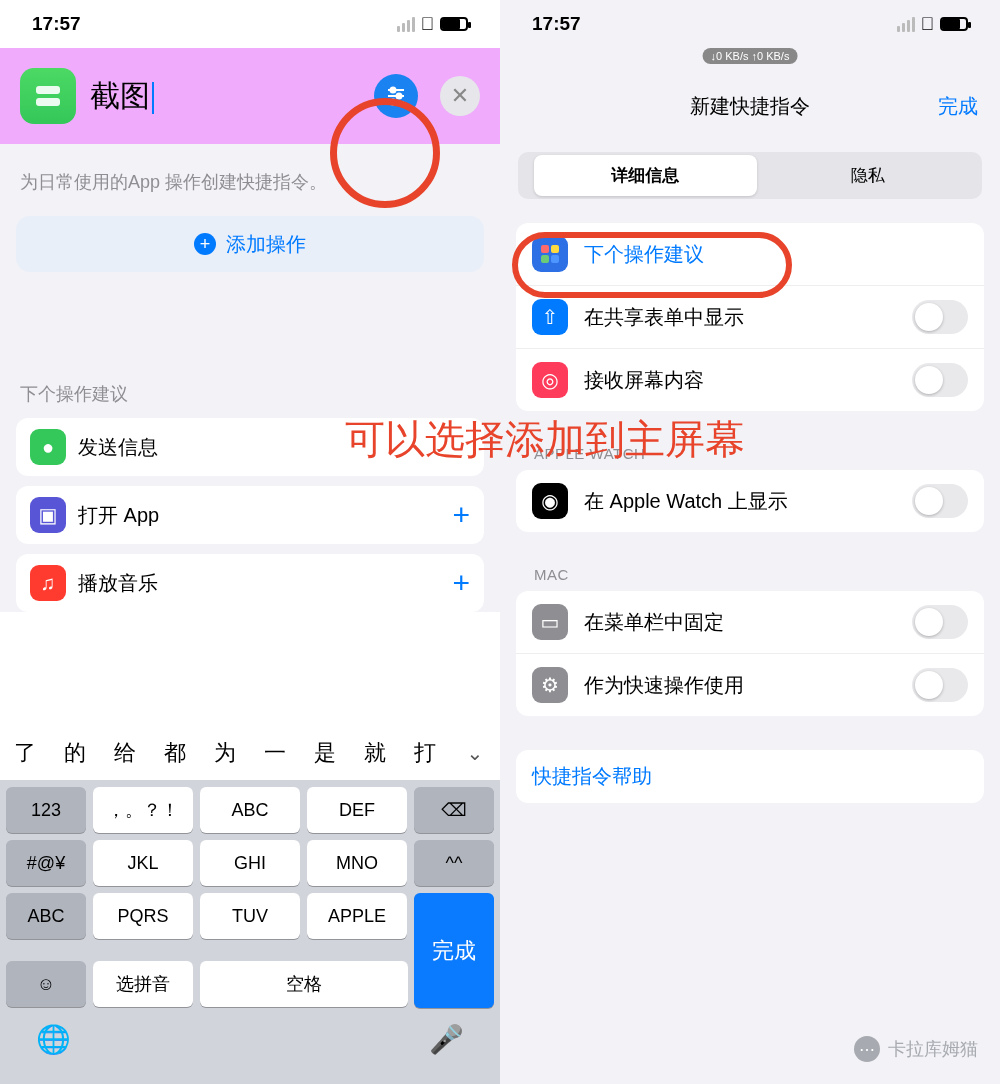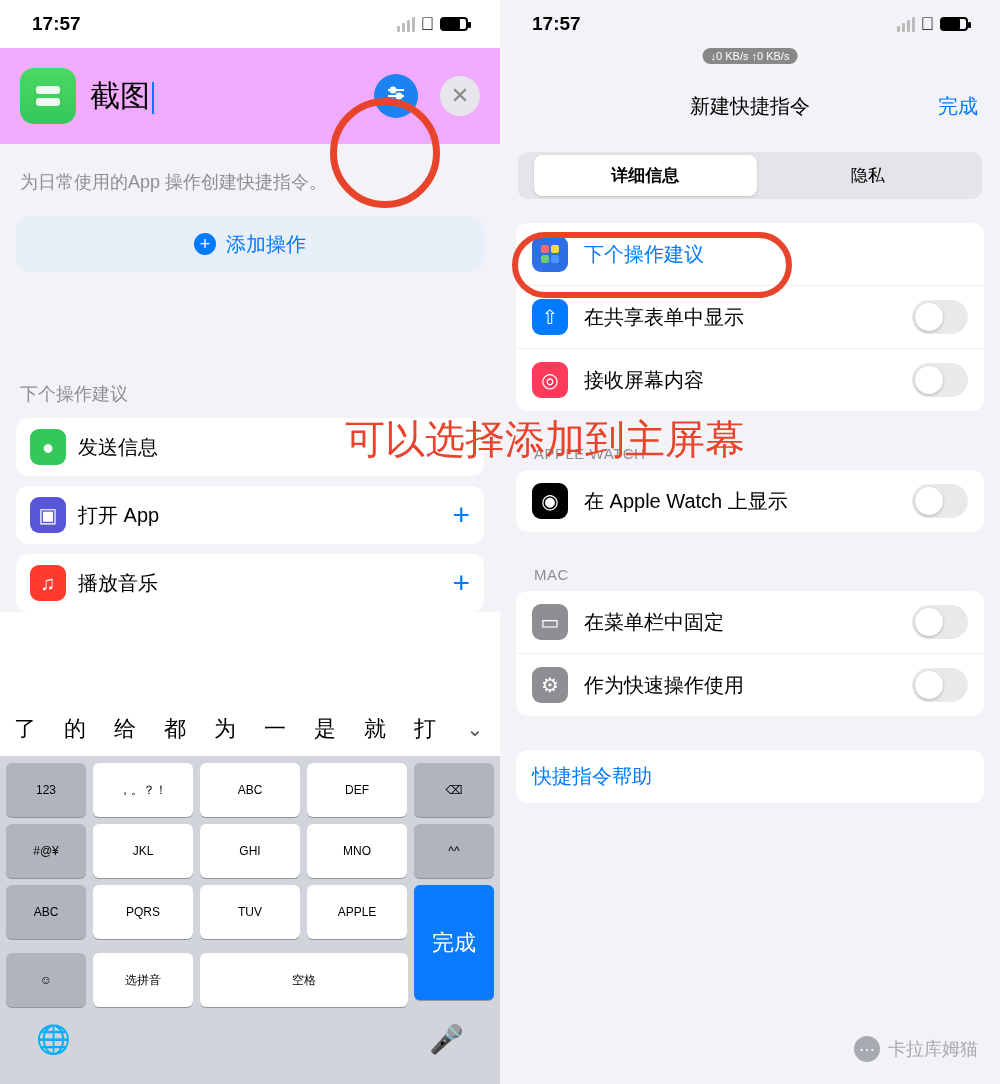--- a/index.html
+++ b/index.html
@@ -40,21 +40,21 @@
   .sug-item { background:#fff; border-radius:12px; height:58px; display:flex; align-items:center; padding:0 14px; gap:12px; font-size:20px; color:#000; }
   .sug-icon { width:36px; height:36px; border-radius:9px; display:flex; align-items:center; justify-content:center; font-size:20px; color:#fff; flex-shrink:0;}
   .sug-plus { margin-left:auto; color:#007aff; font-size:30px; font-weight:300; }
 
   
   .kb { position:absolute; bottom:0; left:0; right:0; background:#d1d4db; }
   .cand { background:#fff; display:flex; align-items:center; height:54px; }
   .cand span { flex:1; text-align:center; font-size:22px; color:#000; }
   .cand .exp { width:50px; font-size:20px; color:#555; }
   .krow { display:flex; gap:7px; padding:7px 6px 0; }
-  .key { background:#fff; border-radius:6px; box-shadow:0 1px 0 rgba(0,0,0,.3); display:flex; align-items:center; justify-content:center; font-size:12px; color:#000; height:54px; }
+  .key { background:#fff; border-radius:6px; box-shadow:0 1px 0 rgba(0,0,0,.3); display:flex; align-items:center; justify-content:center; font-size:18px; color:#000; height:46px; }
   .key.func { background:#b0b4bd; }
   .key.done { background:#0a7aff; color:#fff; font-size:22px; }
   .k1 { width:80px; } .k2 { width:100px; }
   .kb-bottom { display:flex; justify-content:space-between; padding:16px 36px 28px; font-size:28px; color:#444;}
 
   
   .r-header { height:56px; display:flex; align-items:center; justify-content:center; position:relative; font-size:20px; font-weight:500; color:#000; margin-top:30px;}
   .r-done { position:absolute; right:22px; color:#007aff; font-size:20px; font-weight:500; }
   .seg { margin:18px 18px 0; background:#e4e4e9; border-radius:10px; display:flex; padding:3px; }
   .seg div { flex:1; text-align:center; font-size:17px; color:#000; padding:9px 0; border-radius:8px; }

